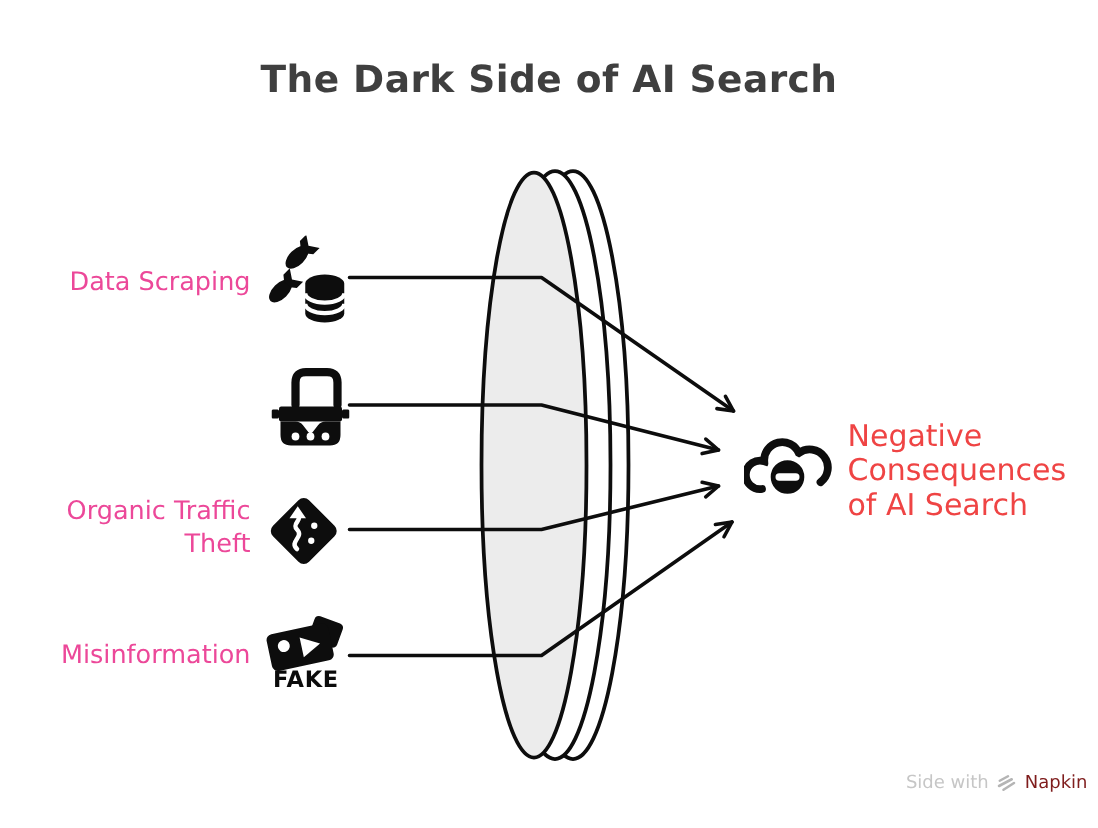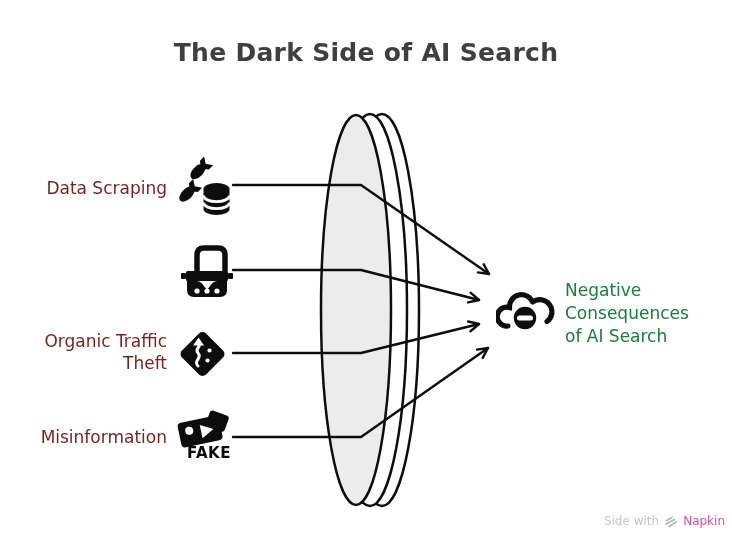--- a/index.html
+++ b/index.html
@@ -7,45 +7,45 @@
     position:relative;width:732px;height:552px;background:#ffffff;overflow:hidden;
     font-family:"DejaVu Sans","Liberation Sans",sans-serif;
   }
   .title{
     position:absolute;top:38px;left:0;width:732px;text-align:center;
     font-size:25px;font-weight:bold;color:#3f3f3f;letter-spacing:.3px;
   }
   .diagram-svg{position:absolute;left:0;top:0;}
   .src-label{
     position:absolute;left:18px;width:149px;text-align:right;
-    font-size:17px;line-height:22px;color:#7f1d1d;
+    font-size:17px;line-height:22px;color:#ec4899;
   }
   .src-label.l1{top:177px;}
   .src-label.l2{top:258px;}
   .src-label.l3{top:330px;}
   .src-label.l4{top:426px;}
   .icon{position:absolute;}
   .icon-bombs{left:177px;top:157px;}
   .icon-press{left:181px;top:242px;}
   .icon-route{left:178px;top:331px;}
   .icon-fake{left:177px;top:410px;}
   .fake-caption{
-    position:absolute;left:177px;top:444px;width:54px;text-align:right;
+    position:absolute;left:177px;top:444px;width:54px;text-align:center;
     font-size:15px;font-weight:bold;color:#0b0b0b;letter-spacing:.5px;
   }
   .icon-cloud{left:496px;top:284px;}
   .outcome-label{
     position:absolute;left:565px;top:279px;width:145px;
-    font-size:17px;line-height:23px;color:#15803d;
+    font-size:20px;line-height:23px;color:#ef4444;
   }
   .footer{
     position:absolute;top:514px;right:7px;display:flex;align-items:center;gap:5px;
     font-size:12px;color:#c6c6c6;
   }
-  .footer .brand{color:#ec4899;}
+  .footer .brand{color:#7f1d1d;}
 </style>
 </head>
 <body>
 
 <div class="canvas">
 
   <div class="title">The Dark Side of AI Search</div>
 
   <svg class="diagram-svg" width="732" height="552" viewBox="0 0 732 552">
     <defs>

